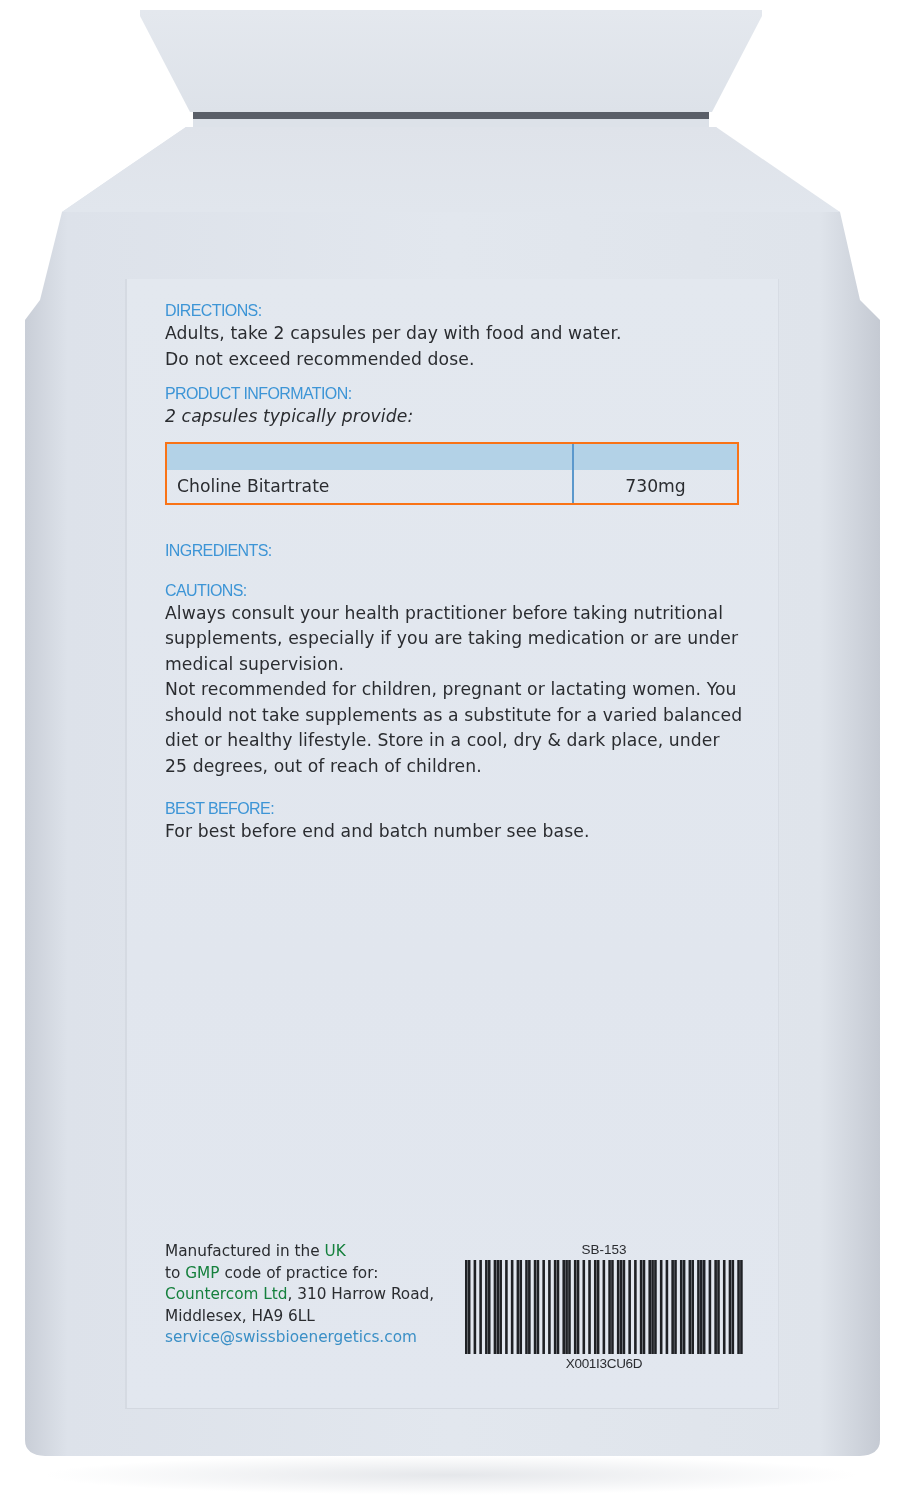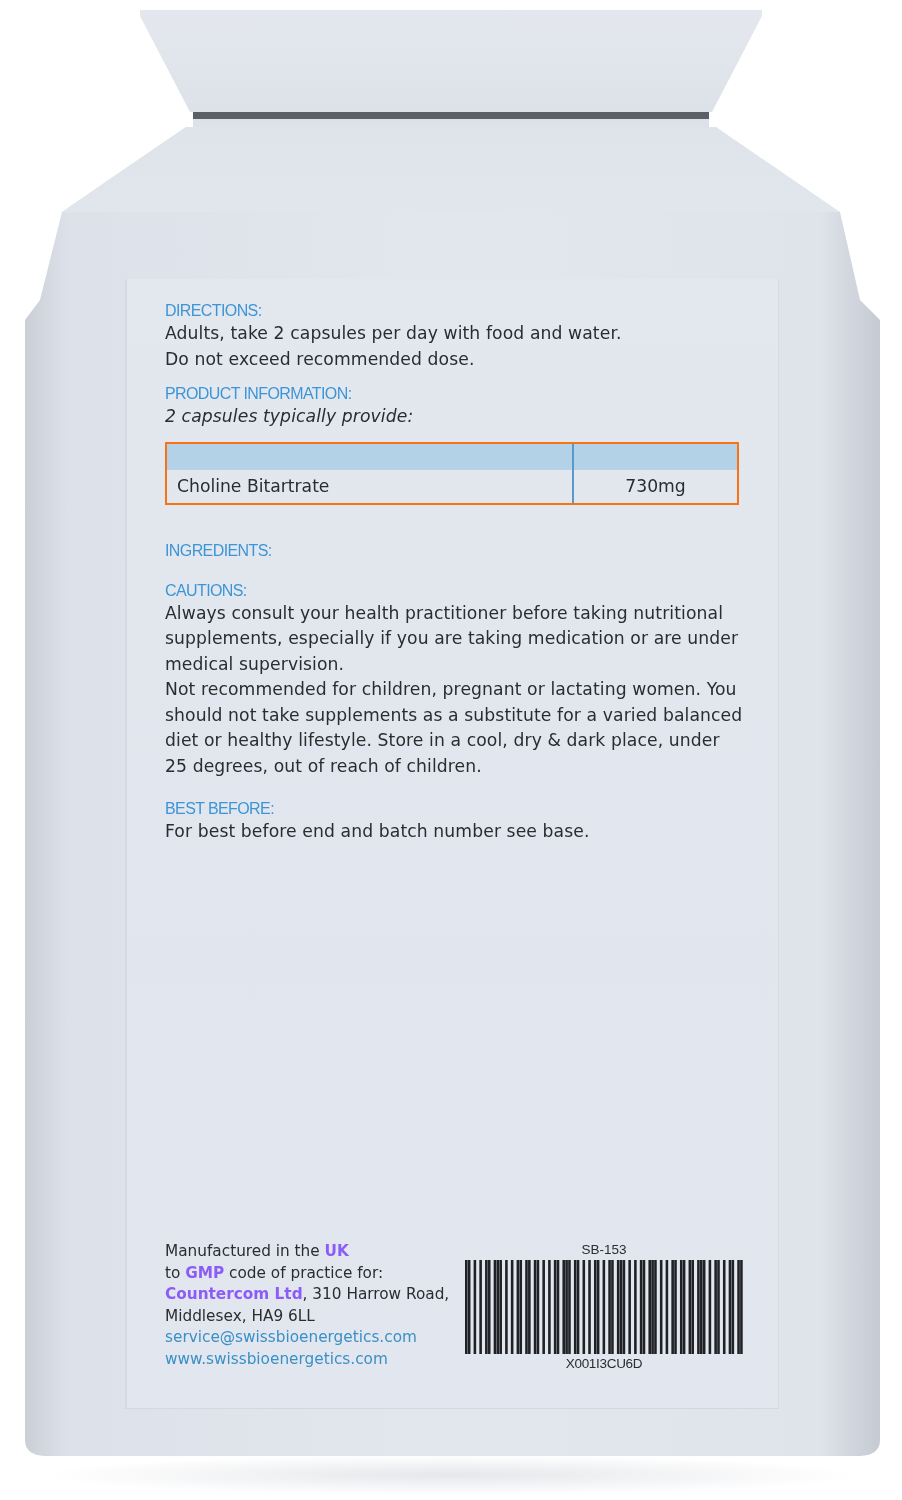--- a/index.html
+++ b/index.html
@@ -49,21 +49,21 @@
   .th { background:#b3d2e7; }
   .th.left { border-right:2px solid #5b98cc; }
   .td { display:flex; align-items:center; font-size:17.2px; color:#2a2c30; }
   .td.left { padding-left:10px; border-right:2px solid #5b98cc; }
   .td.right { justify-content:center;border-radius:19px; }
   .gap { height:24px; }
   .footer {
     position:absolute; left:165px; top:1241px; width:300px;
     font-size:15.3px; line-height:21.5px; color:#2a2c30;
   }
-  .footer b { font-weight:bold; color:#8b5cf6; }
+  .footer b { font-weight:normal; color:#15803d; }
   .footer .link { color:#3a8fc6; }
   .barcode-wrap {
     position:absolute; left:463px; top:1242px; width:282px; text-align:center;
     font-family:"Liberation Sans", sans-serif; color:#2a2c30;
   }
   .bc-top { font-size:13.5px; line-height:16px; }
   .bc-bottom { font-size:13.5px; line-height:16px; margin-top:2px; letter-spacing:-0.3px; }
   .barcode { display:block; margin:2px auto 0; }
 </style>
 </head>
@@ -138,21 +138,20 @@
     <p class="body-text">For best before end and batch number see base.</p>
   </div>
 </div>
 
 <div class="footer">
   <div><span>Manufactured in the </span><b>UK</b></div>
   <div><span>to </span><b>GMP</b><span> code of practice for:</span></div>
   <div><b>Countercom Ltd</b><span>, 310 Harrow Road,</span></div>
   <div>Middlesex, HA9 6LL</div>
   <div class="link">service@swissbioenergetics.com</div>
-  <div class="link">www.swissbioenergetics.com</div>
 </div>
 
 <div class="barcode-wrap">
   <div class="bc-top">SB-153</div>
   <svg class="barcode" id="barcode-svg" width="278" height="94">
       <rect x="0.00" y="0" width="2.58" height="94" fill="#1f2125"></rect>
       <rect x="2.87" y="0" width="2.58" height="94" fill="#1f2125"></rect>
       <rect x="8.60" y="0" width="2.58" height="94" fill="#1f2125"></rect>
       <rect x="14.33" y="0" width="2.58" height="94" fill="#1f2125"></rect>
       <rect x="20.06" y="0" width="2.58" height="94" fill="#1f2125"></rect>

